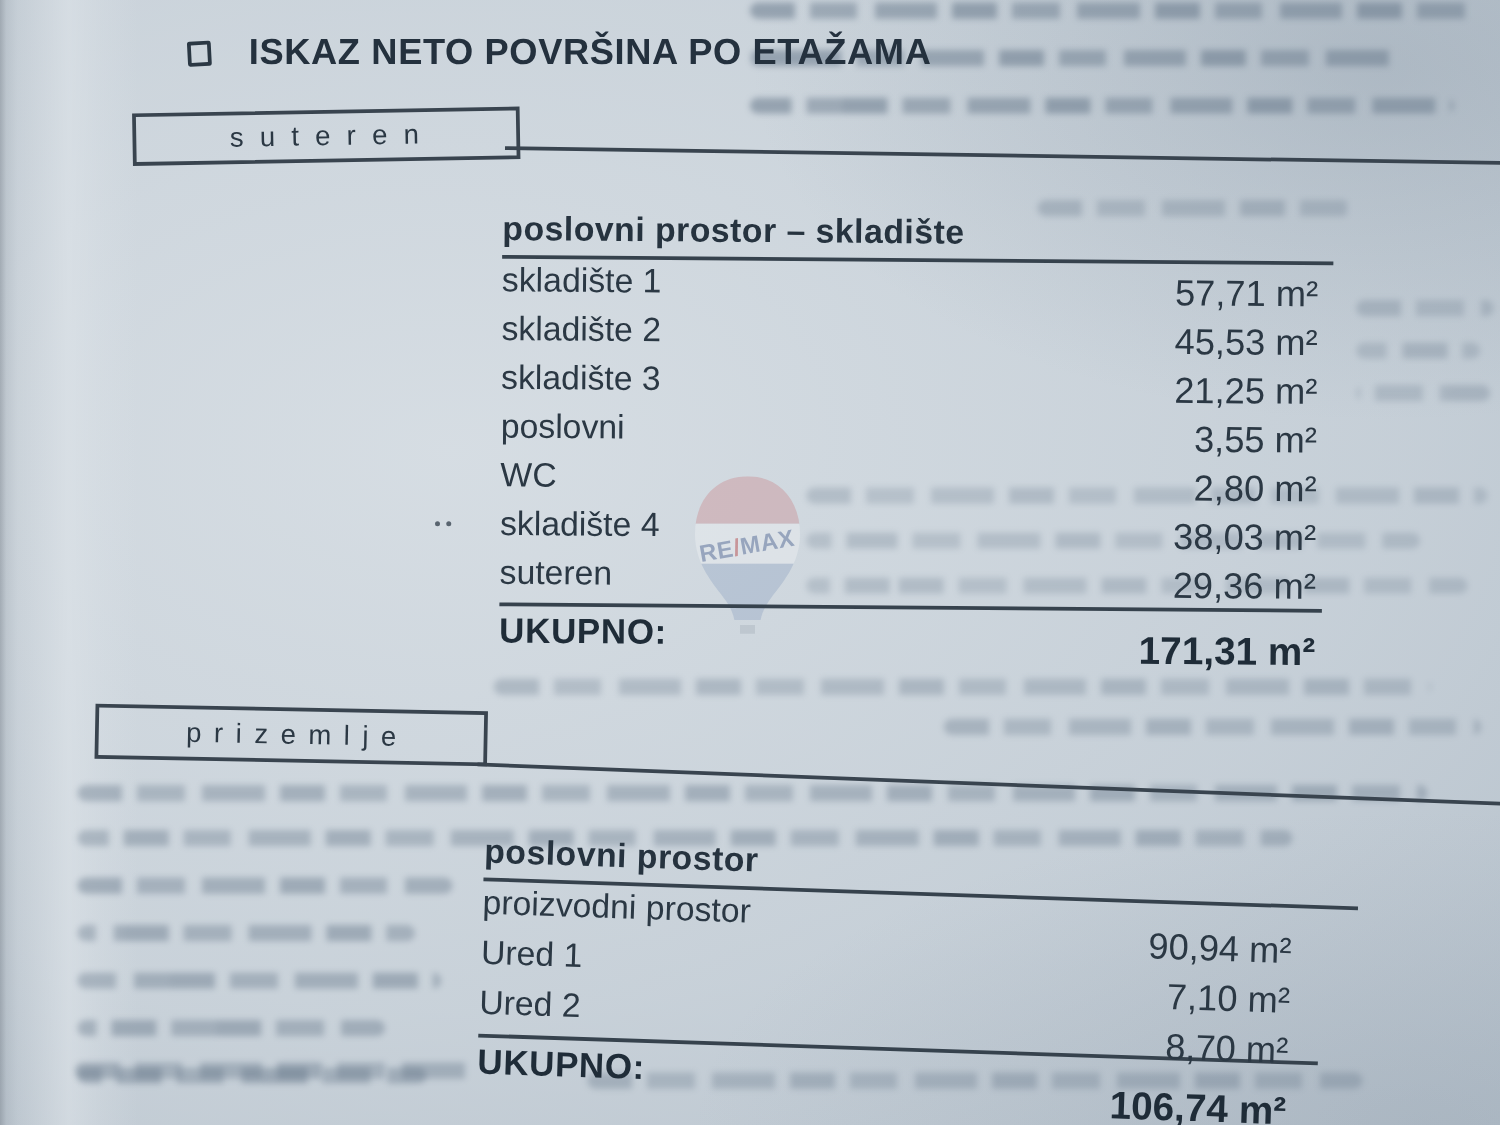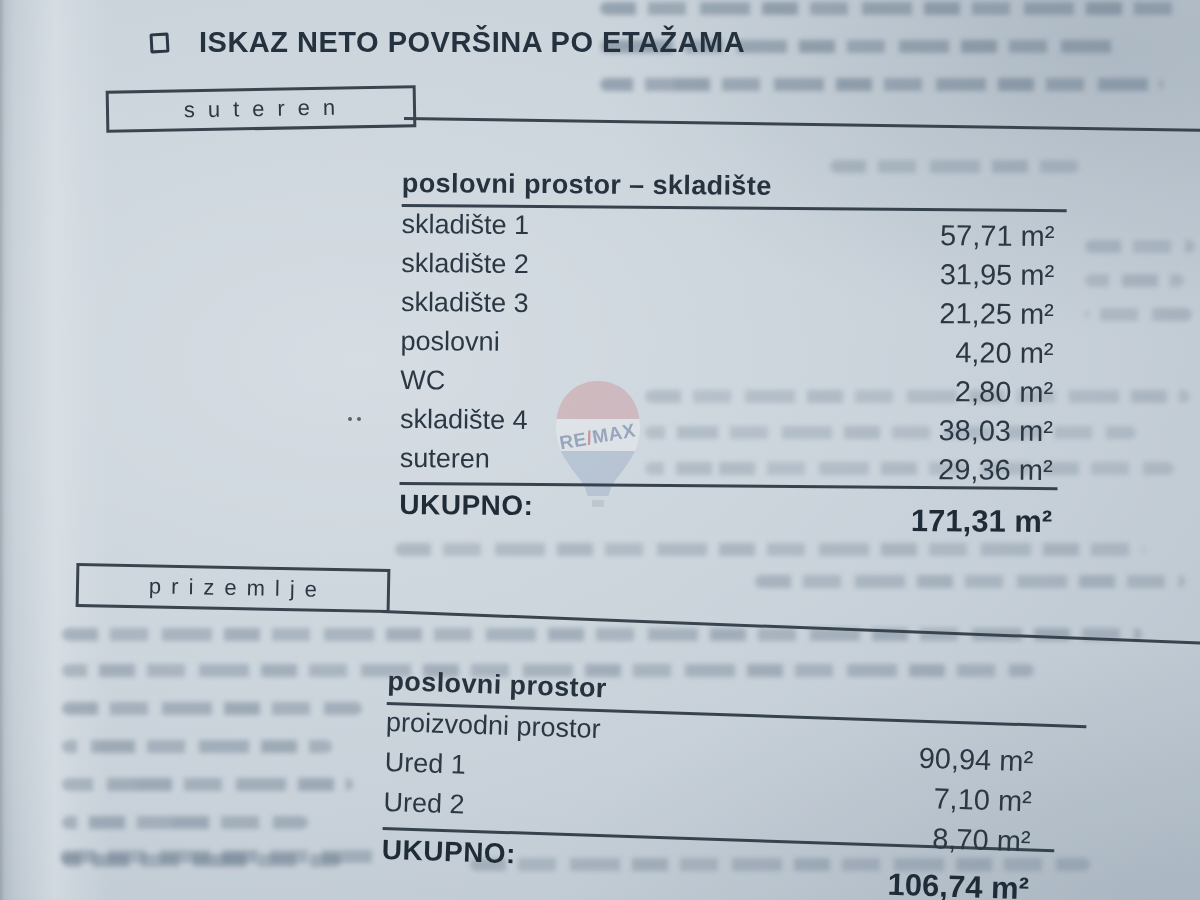--- a/index.html
+++ b/index.html
@@ -159,29 +159,29 @@
     <div class="area-table t1">
       <div class="tbl-heading">poslovni prostor – skladište</div>
       <div class="heading-rule"></div>
 
       <div class="row">
         <span class="lbl">skladište 1</span>
         <span class="val"><span>57,71</span> <span>m²</span></span>
       </div>
       <div class="row">
         <span class="lbl">skladište 2</span>
-        <span class="val"><span>31,95</span> <span>m²</span></span>
+        <span class="val"><span>45,53</span> <span>m²</span></span>
       </div>
       <div class="row">
         <span class="lbl">skladište 3</span>
         <span class="val"><span>21,25</span> <span>m²</span></span>
       </div>
       <div class="row">
         <span class="lbl">poslovni</span>
-        <span class="val"><span>4,20</span> <span>m²</span></span>
+        <span class="val"><span>3,55</span> <span>m²</span></span>
       </div>
       <div class="row">
         <span class="lbl">WC</span>
         <span class="val"><span>2,80</span> <span>m²</span></span>
       </div>
       <div class="row">
         <span class="lbl">skladište 4</span>
         <span class="val"><span>38,03</span> <span>m²</span></span>
       </div>
       <div class="row">

